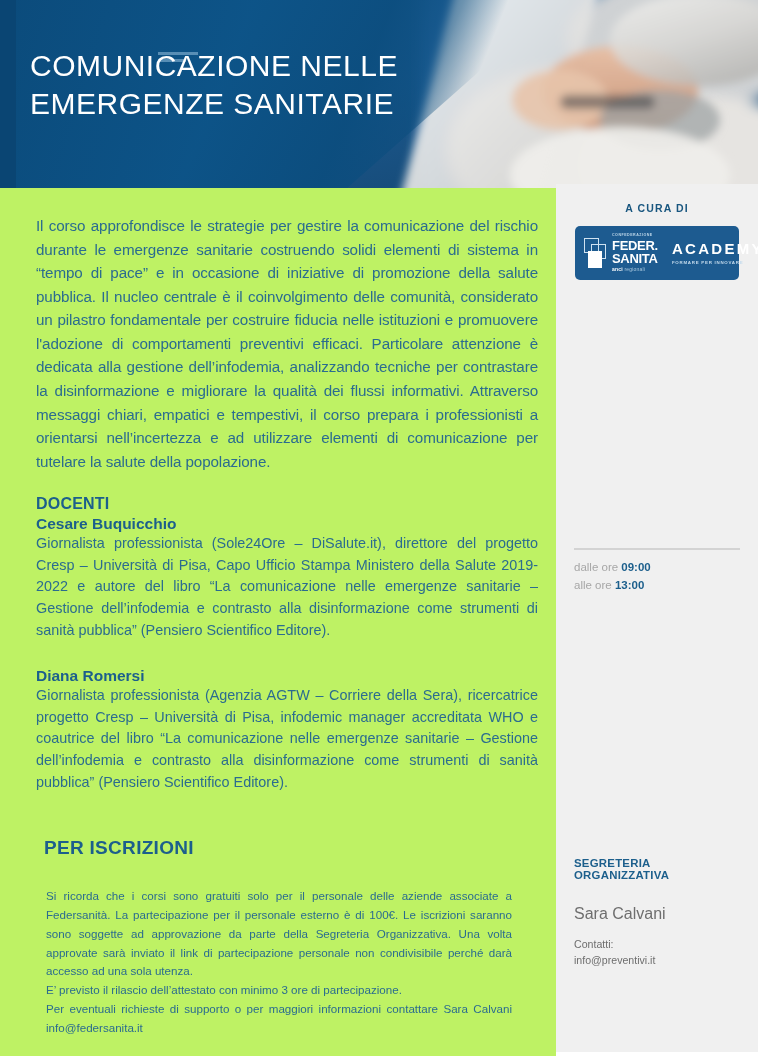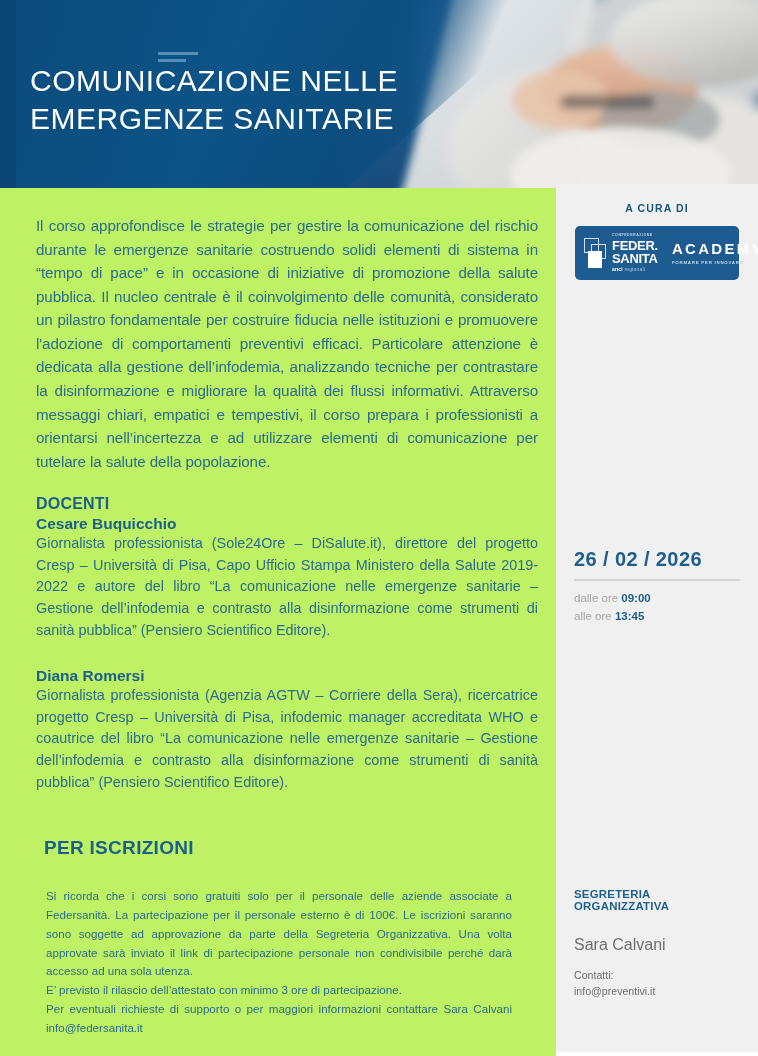--- a/index.html
+++ b/index.html
@@ -46,21 +46,21 @@
   }
   .banner-leftstrip {
     position: absolute;
     left: 0; top: 0;
     width: 16px; height: 188px;
     background: #0a4573;
   }
   .banner-title {
     position: absolute;
     left: 30px;
-    top: 62px;
+    top: 47px;
     width: 440px;
     color: #ffffff;
     font-size: 30px;
     line-height: 1.28;
     letter-spacing: 0.5px;
     font-weight: 400;
     text-transform: uppercase;
     white-space: pre-line;
   }
   .deco-lines {
@@ -384,24 +384,23 @@
         <div class="logo-anci"><span>anci</span><span class="reg"> regionali</span></div>
       </div>
       <div class="logo-divider"></div>
       <div>
         <div class="logo-academy">ACADEMY</div>
         <div class="logo-tagline">FORMARE PER INNOVARE</div>
       </div>
     </div>
 
     <div class="date-block">
-      <div class="date-value">26 / 02 / 2026</div>
       <div class="date-rule"></div>
       <div class="time-line"><span>dalle ore </span><b>09:00</b></div>
-      <div class="time-line"><span>alle ore </span><b>13:45</b></div>
+      <div class="time-line"><span>alle ore </span><b>13:00</b></div>
     </div>
 
     <div class="secretariat">
       <div class="secretariat-head">SEGRETERIA ORGANIZZATIVA</div>
       <div class="secretariat-name">Sara Calvani</div>
       <div class="secretariat-contacts">
         <div>Contatti:</div>
         <div>info@preventivi.it</div>
       </div>
     </div>

